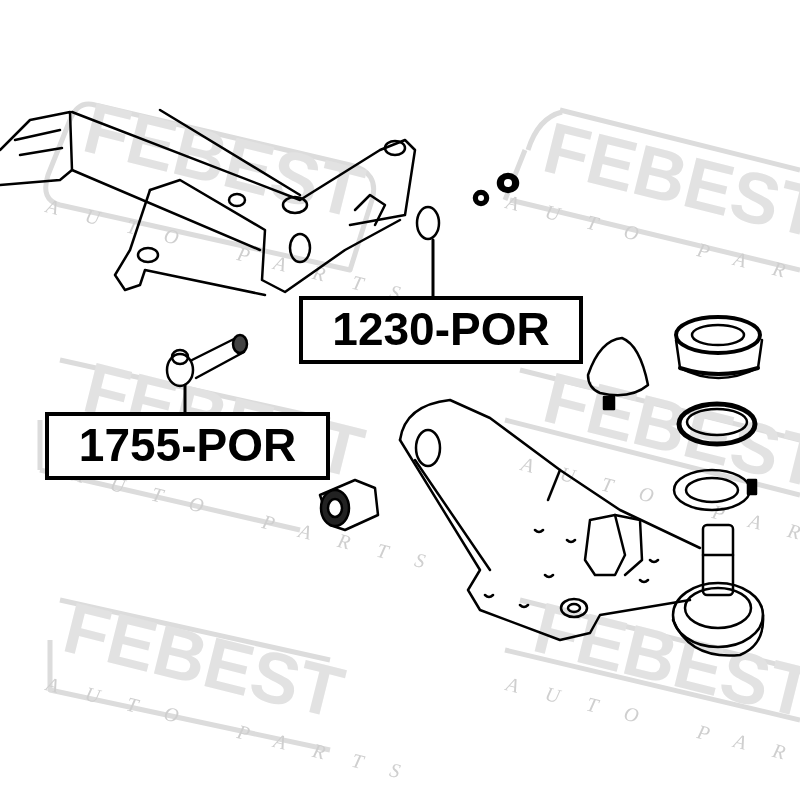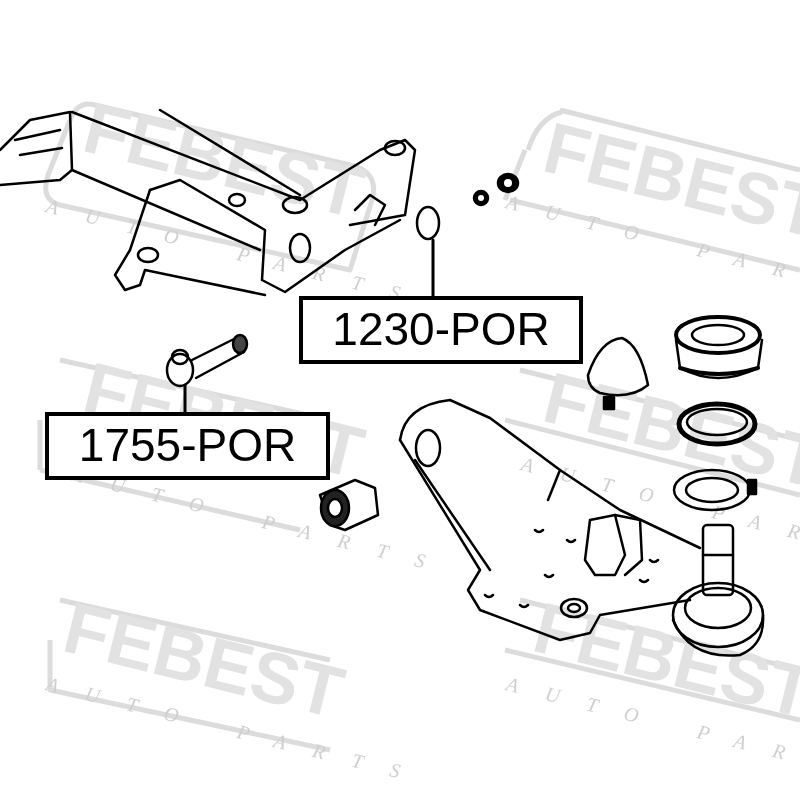--- a/index.html
+++ b/index.html
@@ -1,21 +1,21 @@
 <!DOCTYPE html>
 <html><head>
   <meta charset="utf-8">
   <style>
     html, body { margin: 0; padding: 0; background: #ffffff; }
     body { width: 800px; height: 800px; position: relative; overflow: hidden; font-family: "Liberation Sans", sans-serif; }
     #stage { position: absolute; left: 0; top: 0; width: 800px; height: 800px; }
     .wm-layer { position: absolute; left: 0; top: 0; width: 800px; height: 800px; pointer-events: none; }
     .part-label {
       position: absolute; background: #fff; border: 4px solid #000;
-      font-family: "Liberation Sans", sans-serif; font-weight: normal; color: #000;
+      font-family: "Liberation Sans", sans-serif; font-weight: bold; color: #000;
       font-size: 46px; line-height: 58px; padding: 0 8px; letter-spacing: 0px;
       box-sizing: border-box; white-space: nowrap; cursor: pointer;
     }
     #label-1230 { left: 299px; top: 296px; width: 284px; height: 68px; text-align: center; }
     #label-1229 { left: 45px; top: 412px; width: 285px; height: 68px; text-align: center; }
   </style>
 </head>
 <body>
 
 <div id="stage">

